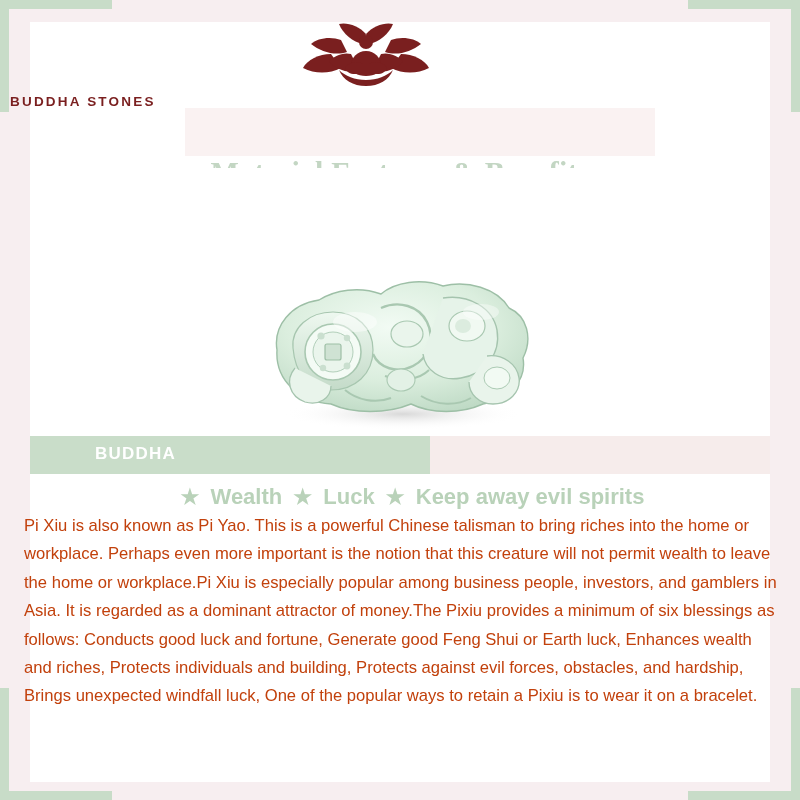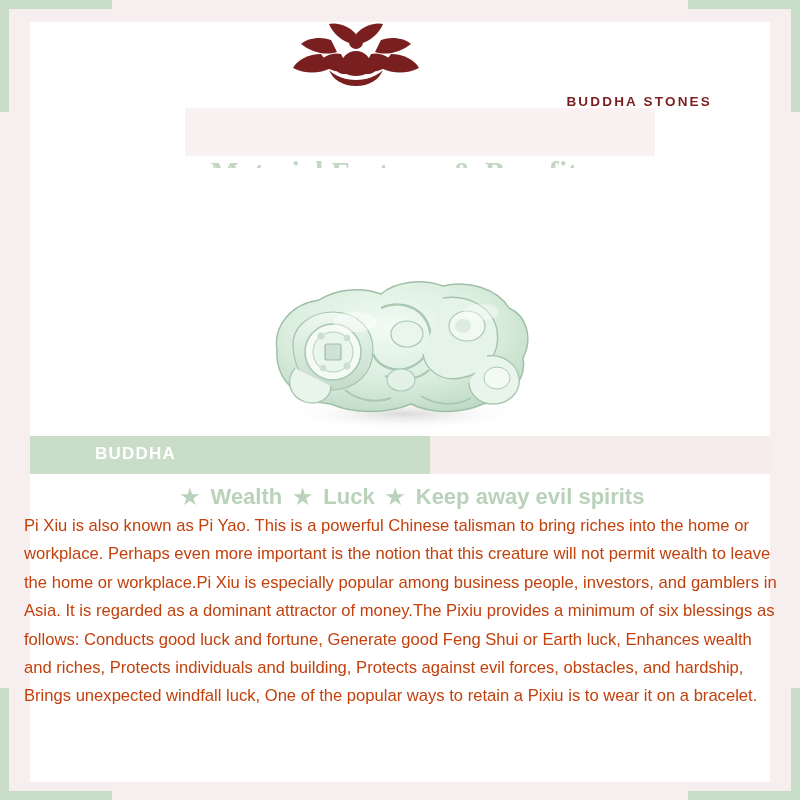--- a/index.html
+++ b/index.html
@@ -69,23 +69,23 @@
   .bg-tint-bottom {
     position: absolute;
     left: 0; bottom: 0;
     width: 800px; height: 18px;
     background: #f7eef0;
   }
 
   
   .logo-block {
     position: absolute;
-    left: 0; top: 18px;
+    left: 10px; top: 18px;
     width: 712px;
-    text-align: right;
+    text-align: left;
   }
   .logo-mark {
     display: block;
     margin: 0 auto;
   }
   .logo-text {
     margin-top: 4px;
     font-size: 13.5px;
     letter-spacing: 2.2px;
     font-weight: bold;

